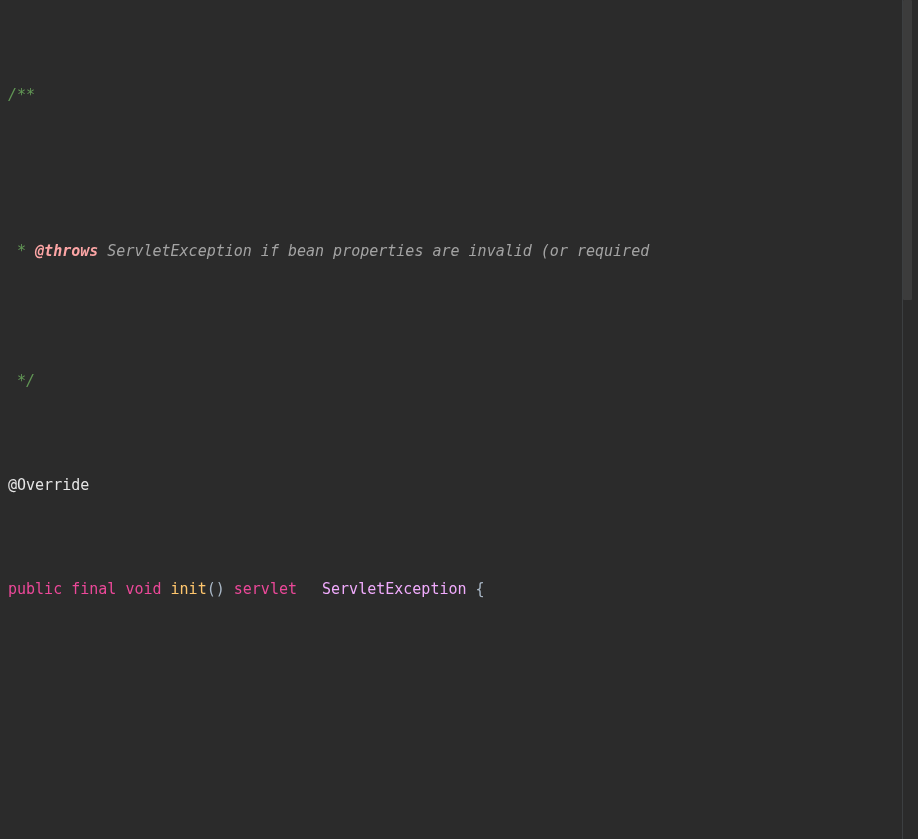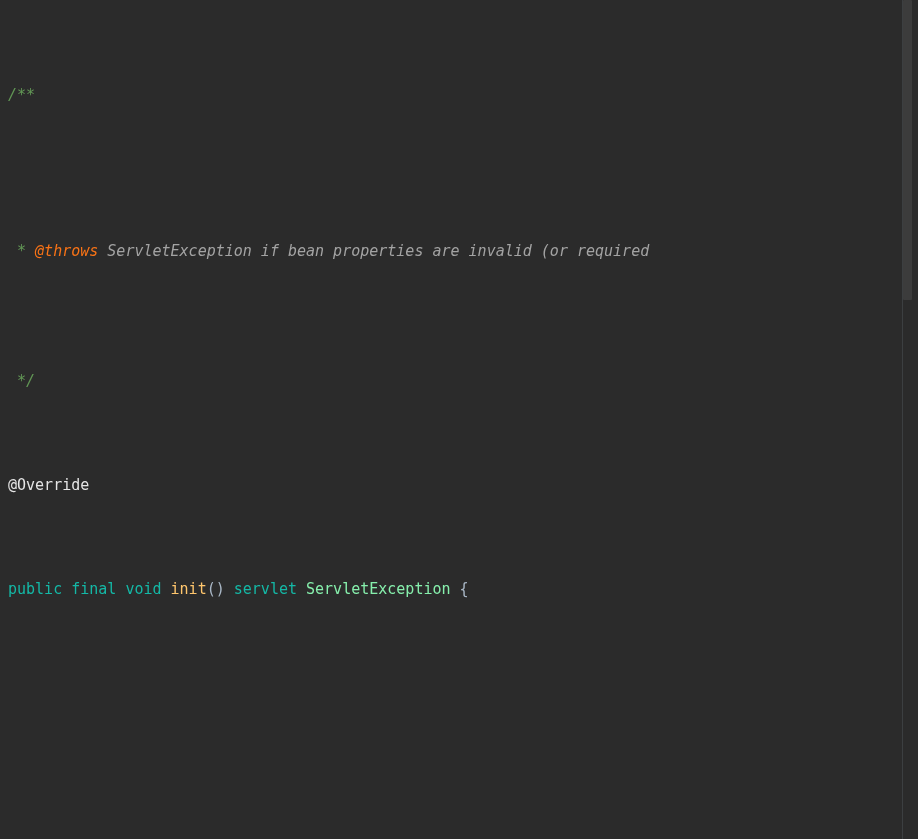--- a/index.html
+++ b/index.html
@@ -34,26 +34,26 @@
     letter-spacing: 0px;
   }
 
   .line {
     height: 26px;
     white-space: pre;
     padding-left: 8px;
   }
 
   
-  .kw       { color: #14b8a6; }
+  .kw       { color: #ec4899; }
   .jdoc     { color: #629755; font-style: italic; }
-  .jdoc-tag { color: #f97316; font-style: italic; font-weight: normal; }
+  .jdoc-tag { color: #fca5a5; font-style: italic; font-weight: bold; }
   .jdoc-ref { color: #a3a3a3; font-style: italic; }
   .anno     { color: #e5e5e5; }
-  .ident    { color: #86efac; }
+  .ident    { color: #f0abfc; margin-left: 16px; }
   .punc     { color: #a9b7c6; }
   .methdecl { color: #ffc66d; font-weight: normal; }
 
   
   #right-gutter {
     position: absolute;
     top: 0; right: 0;
     width: 16px; height: 839px;
     background: #2b2b2b;
     border-left: 1px solid #3c3f41;

